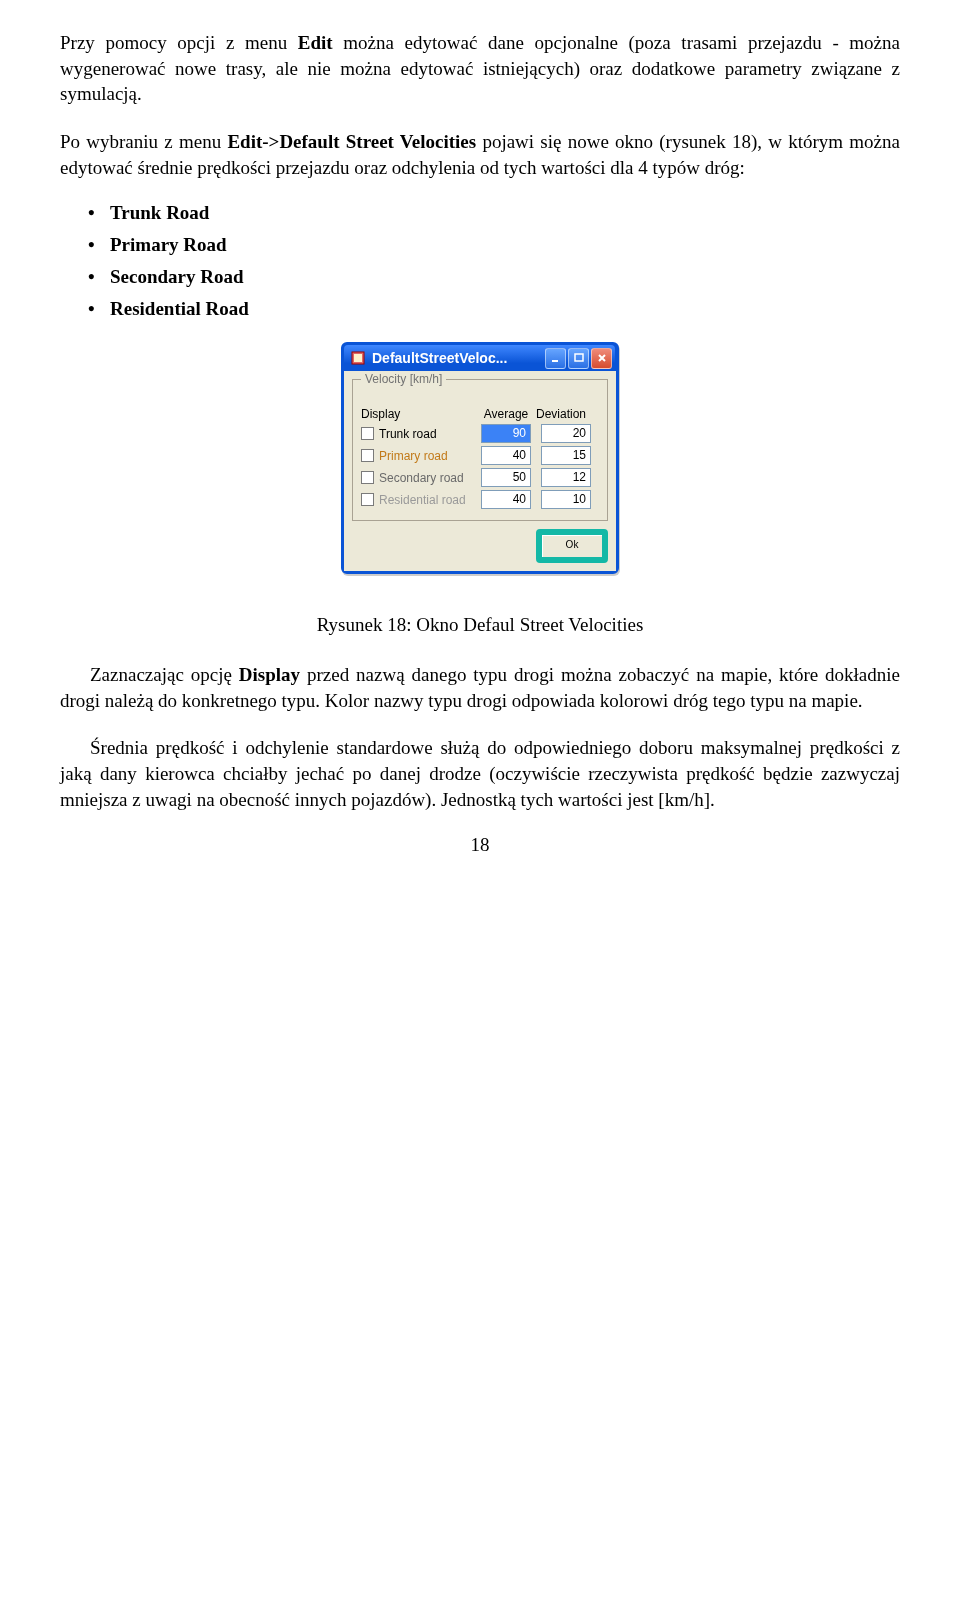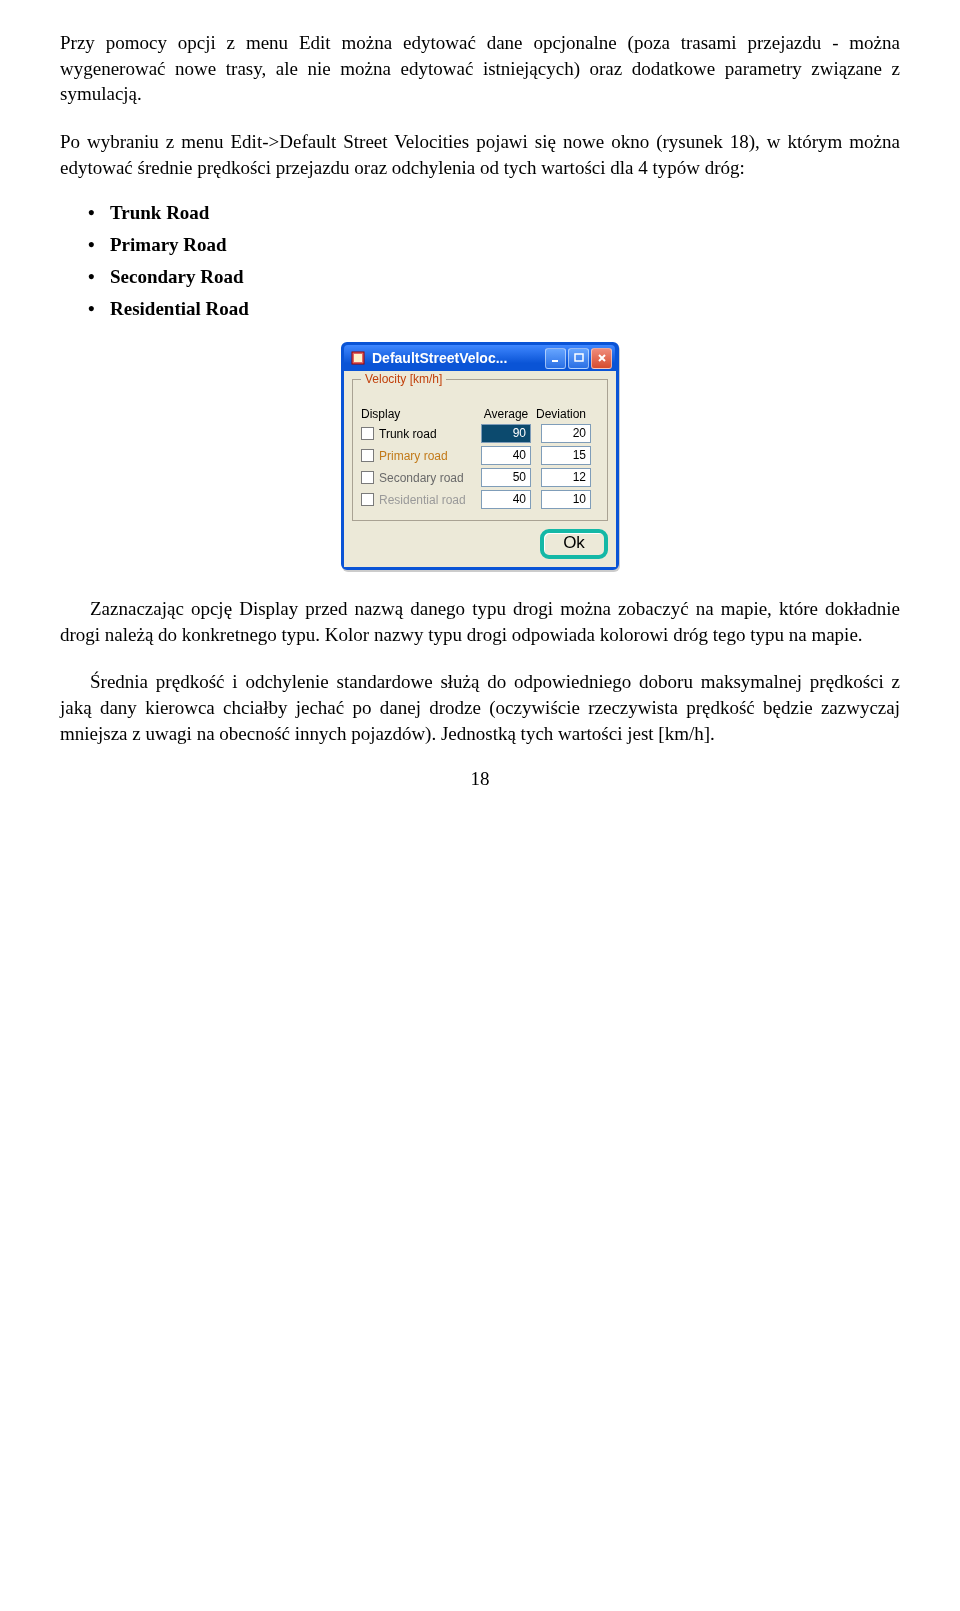--- a/index.html
+++ b/index.html
@@ -122,21 +122,21 @@
       padding: 20px 8px 8px 8px;
       margin-bottom: 8px;
     }
     .groupbox-legend {
       position: absolute;
       top: -8px;
       left: 8px;
       background: #ece9d8;
       padding: 0 4px;
       font-size: 12px;
-      color: #c2410c;
+      color: #737373;
       font-family: Tahoma, sans-serif;
     }
     .gb-head {
       display: grid;
       grid-template-columns: 120px 50px 60px;
       font-size: 12px;
       color: #000;
       margin-bottom: 3px;
       align-items: end;
     }
@@ -169,49 +169,49 @@
       background: #fff;
       border: 1px solid #7f9db9;
       box-sizing: border-box;
       font-size: 12px;
       font-family: Tahoma, sans-serif;
       text-align: right;
       padding: 1px 4px;
       line-height: 15px;
     }
     .numinput.focus {
-      background: #0c4a6e;
+      background: #3b82f6;
       color: #fff;
     }
     .dlg-footer {
       display: flex;
       justify-content: flex-end;
     }
     .ok-btn {
       min-width: 60px;
       height: 22px;
       background: #ece9d8;
-      border: 4px solid #14b8a6;
-      border-radius: 9px;
+      border: 6px solid #14b8a6;
+      border-radius: 4px;
       box-shadow: inset 1px 1px 0 #fff;
-      font-size: 17px;
+      font-size: 10px;
       font-family: Tahoma, sans-serif;
       text-align: center;
       line-height: 20px;
     }
     .figure-caption {
       font-size: 19px;
       margin-top: 40px;
       text-align: center;
     }
     .page-num {
       text-align: center;
       font-size: 19px;
     }
-    b { font-weight: normal; }
+    b { font-weight: bold; }
   </style>
 </head>
 <body>
 
 <div class="page">
 
 
   <p>
     <span>Przy pomocy opcji z menu </span><b>Edit</b><span> można edytować dane opcjonalne (poza trasami przejazdu - można wygenerować nowe trasy, ale nie można edytować istniejących) oraz dodatkowe parametry związane z symulacją.</span>
   </p>
@@ -293,20 +293,21 @@
             <span></span>
             <span class="numinput">10</span>
           </div>
         </div>
         <div class="dlg-footer">
           <div class="ok-btn">Ok</div>
         </div>
       </div>
     </div>
 
+    <div class="figure-caption">Rysunek 18: Okno Defaul Street Velocities</div>
   </div>
 
   <p class="indent">
     <span>Zaznaczając opcję </span><b>Display</b><span> przed nazwą danego typu drogi można zobaczyć na mapie, które dokładnie drogi należą do konkretnego typu. Kolor nazwy typu drogi odpowiada kolorowi dróg tego typu na mapie.</span>
   </p>
 
   <p class="indent">Średnia prędkość i odchylenie standardowe służą do odpowiedniego doboru maksymalnej prędkości z jaką dany kierowca chciałby jechać po danej drodze (oczywiście rzeczywista prędkość będzie zazwyczaj mniejsza z uwagi na obecność innych pojazdów). Jednostką tych wartości jest [km/h].</p>
 
   <div class="page-num">18</div>
 </div>

